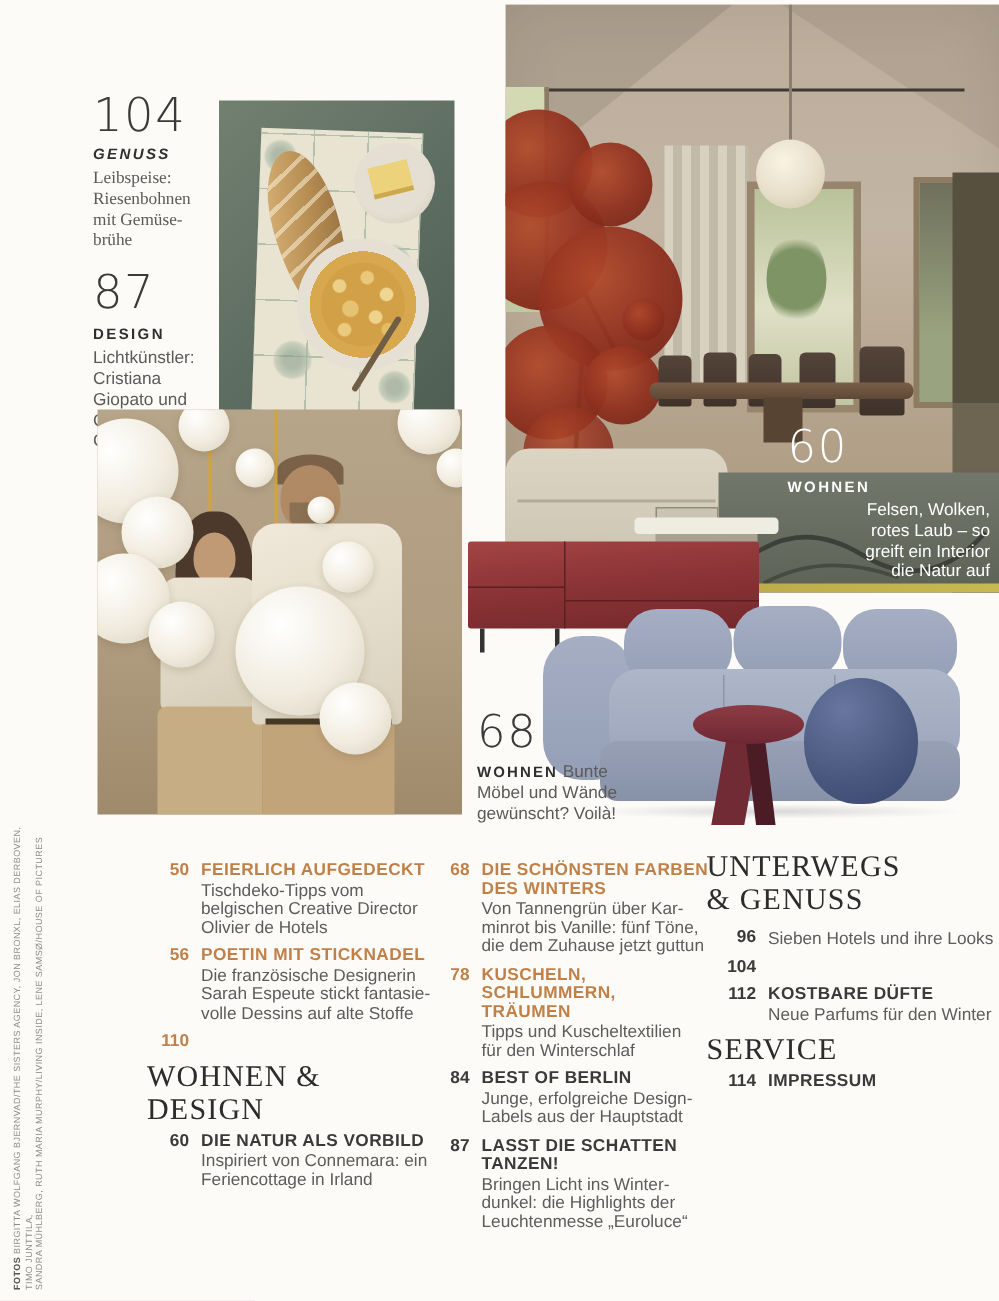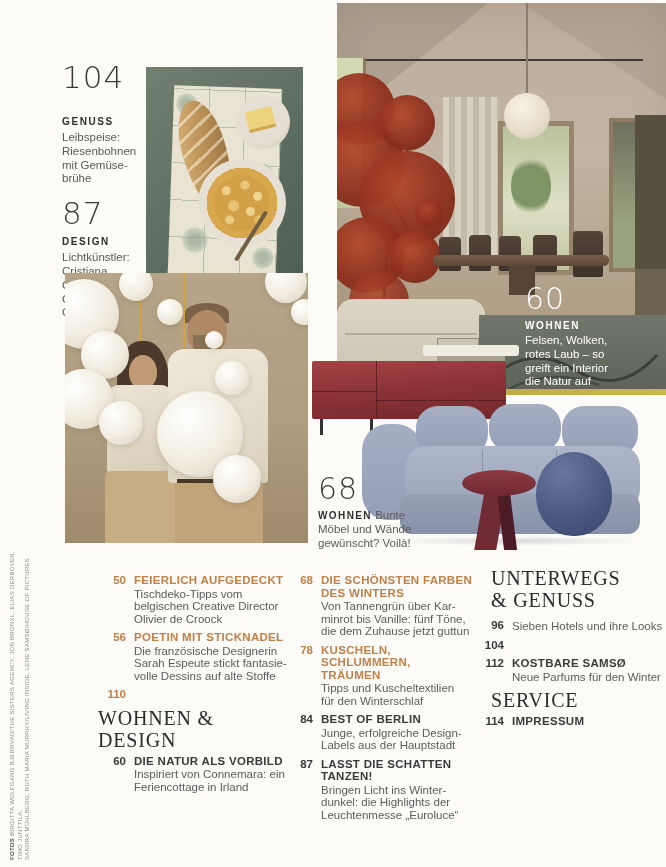--- a/index.html
+++ b/index.html
@@ -17,21 +17,21 @@
 
   .toc-col{position:absolute;}
   .entry{display:flex;margin-bottom:6px;margin-left:36px;}
   .enum{text-align:right;margin-right:8px;font-weight:700;font-size:11.5px;line-height:12.5px;color:#3a3a3a;}
   .c1 .enum{flex:0 0 24px;} .c2 .enum{flex:0 0 21px;} .c3 .enum{flex:0 0 27px;}
   .etitle{font-weight:700;font-size:11.5px;line-height:12.5px;letter-spacing:.3px;color:#3a3a3a;}
   .edesc{font-size:11.5px;line-height:12.5px;color:#5c5c5c;margin-top:1px;}
   .hl{color:#c08048 !important;}
   .serif-head{font-family:"Liberation Serif",serif;font-weight:400;font-size:20px;line-height:22px;
               letter-spacing:.8px;color:#2c2c2c;margin:2px 0 4px 0;}
-  .c1 .serif-head{margin-left:32px;} .c3 .serif-head{margin-left:50px;}
+  .c1 .serif-head{margin-left:32px;} .c3 .serif-head{margin-left:30px;}
   .note{margin:10px 0 0 34px;font-size:10px;font-weight:700;letter-spacing:.7px;line-height:14px;color:#bb6e44;}
 
   
   .credits{position:absolute;left:9px;top:860px;width:322px;transform:rotate(-90deg);
            transform-origin:0 0;font-size:6px;line-height:7.5px;color:#8d8d8d;letter-spacing:.3px;}
   .credits b{color:#555;}
 
   
   .photo-food{left:146px;top:67px;width:157px;height:223px;overflow:hidden;
               background:linear-gradient(135deg,#71806f 0%,#5d6c61 55%,#4e5d53 100%);}
@@ -160,22 +160,22 @@
 <div class="page">
 
   <div class="credits">
     <div><b>FOTOS</b> <span>BIRGITTA WOLFGANG BJERNVAD/THE SISTERS AGENCY, JON BRONXL, ELIAS DERBOVEN, TIMO JUNTTILA,</span></div>
     <div>SANDRA MÜHLBERG, RUTH MARIA MURPHY/LIVING INSIDE, LENE SAMSØ/HOUSE OF PICTURES</div>
   </div>
 
   <div class="abs" style="left:62px;top:62px;width:92px;">
     <div>
       <div class="bignum">104</div>
-      <div class="cat" style="margin-top:23px;">GENUSS</div>
-      <div class="feat-text pre" style="margin-top:4px;">Leibspeise:
+      <div class="cat" style="margin-top:5px;font-style:italic;">GENUSS</div>
+      <div class="feat-text pre" style="margin-top:4px;font-family:Liberation Serif, serif;">Leibspeise:
 Riesenbohnen
 mit Gemüse-
 brühe</div>
     </div>
     <div style="margin-top:12px;">
       <div class="bignum">87</div>
       <div class="cat" style="margin-top:7px;">DESIGN</div>
       <div class="feat-text pre" style="margin-top:4px;">Lichtkünstler:
 Cristiana
 Giopato und
@@ -242,21 +242,21 @@
     <div class="abs ctable">
       <div class="abs mag"></div>
       <div class="abs ctop"></div>
       <div class="abs cbase"></div>
     </div>
     <div class="abs ystrip"></div>
 
     <div class="abs cap60">
       <div class="bignum white" style="font-size:30px;line-height:30px;">60</div>
       <div class="cat white" style="margin-top:6px;">WOHNEN</div>
-      <div class="feat-text pre white" style="margin-top:3px;">Felsen, Wolken,
+      <div class="feat-text pre white" style="margin-top:3px;text-align:right;">Felsen, Wolken,
 rotes Laub – so
 greift ein Interior
 die Natur auf</div>
     </div>
   </div>
 
   <div class="abs photo-couple">
     <div class="abs lampcord" style="left:74px;top:0;height:96px;"></div>
     <div class="abs lampcord" style="left:118px;top:0;height:118px;"></div>
     <div class="abs womanhair"></div>
@@ -319,21 +319,21 @@
 gewünscht? Voilà!</span></div>
   </div>
 
   <div class="toc-col c1" style="left:66px;top:574px;width:190px;">
     <div class="entry">
       <div class="enum hl">50</div>
       <div>
           <div class="etitle hl pre">FEIERLICH AUFGEDECKT</div>
            <div class="edesc pre">Tischdeko-Tipps vom
 belgischen Creative Director
-Olivier de Croock</div>
+Olivier de Hotels</div>
         </div>
     </div>
     <div class="entry">
       <div class="enum hl">56</div>
       <div>
           <div class="etitle hl pre">POETIN MIT STICKNADEL</div>
            <div class="edesc pre">Die französische Designerin
 Sarah Espeute stickt fantasie-
 volle Dessins auf alte Stoffe</div>
         </div>
@@ -402,21 +402,21 @@
       <div>
            <div class="edesc pre">Sieben Hotels und ihre Looks</div>
         </div>
     </div>
     <div class="entry">
       <div class="enum">104</div>
     </div>
     <div class="entry">
       <div class="enum">112</div>
       <div>
-          <div class="etitle pre">KOSTBARE SAMSØ</div>
+          <div class="etitle pre">KOSTBARE DÜFTE</div>
            <div class="edesc pre">Neue Parfums für den Winter</div>
         </div>
     </div>
     <div class="serif-head pre" style="margin-top:6px;">SERVICE</div>
     <div class="entry">
       <div class="enum">114</div>
       <div>
           <div class="etitle pre">IMPRESSUM</div>
         </div>
     </div>

